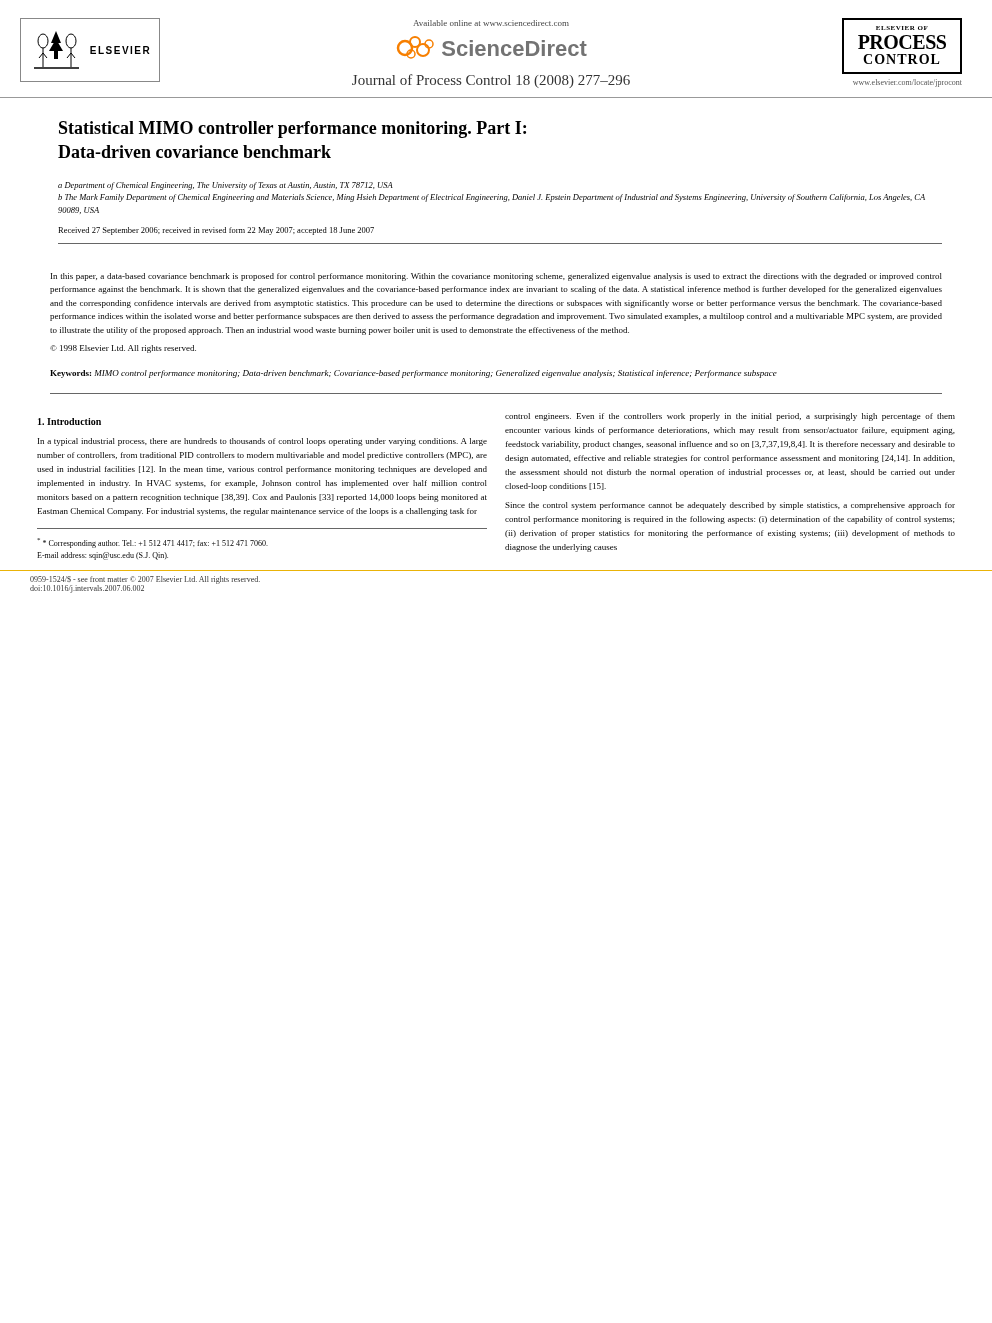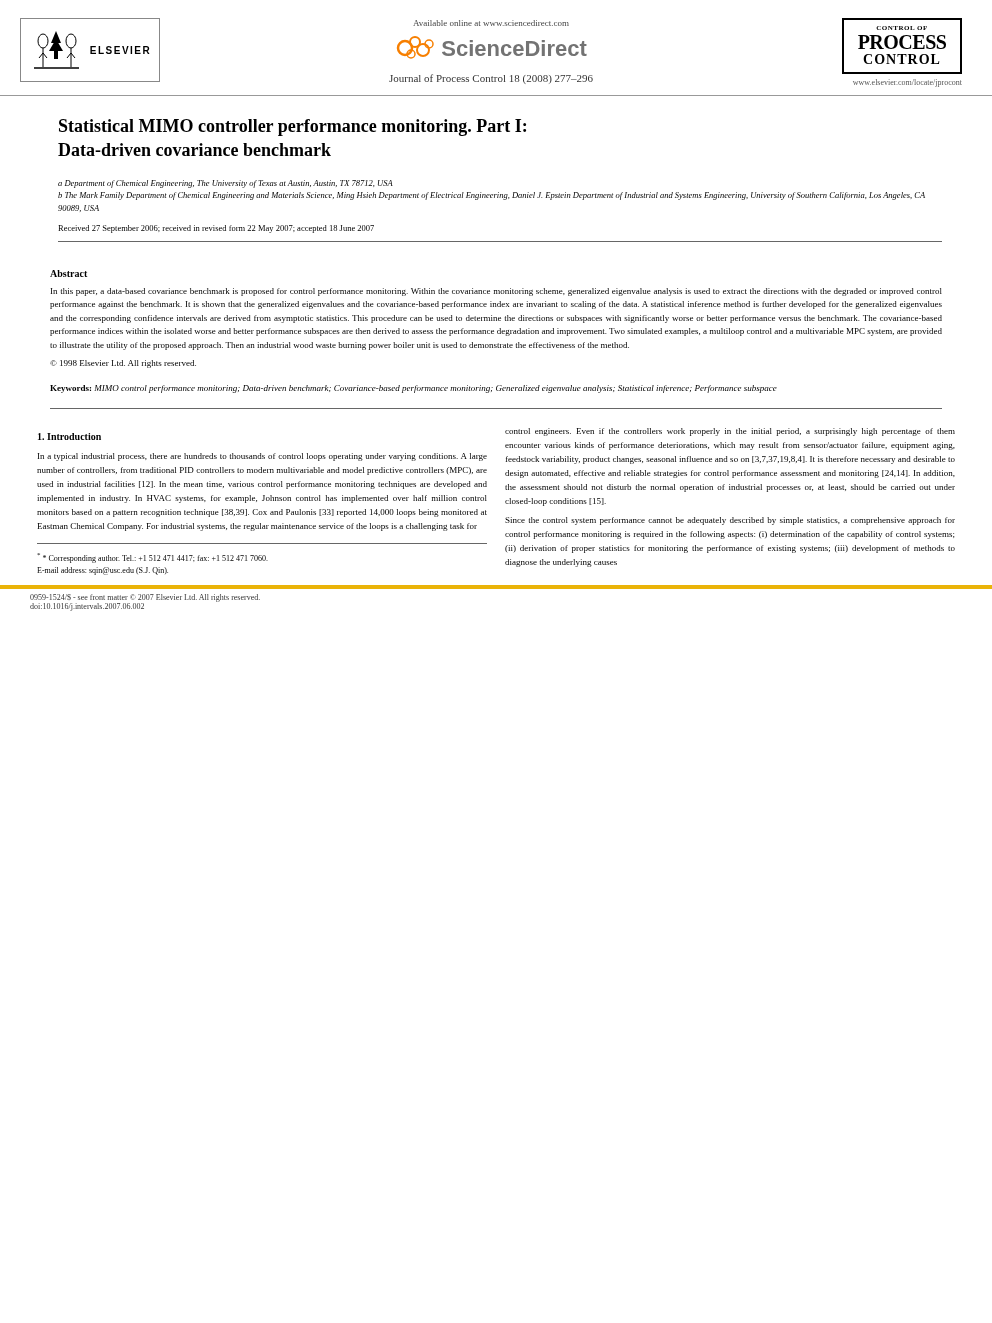--- a/index.html
+++ b/index.html
@@ -59,21 +59,21 @@
     }
 
     .sciencedirect-text {
       font-size: 22px;
       font-weight: bold;
       color: #737373;
       font-family: Arial, sans-serif;
     }
 
     .journal-name-header {
-      font-size: 11px;
+      font-size: 15px;
       color: #333;
       text-align: center;
     }
 
     .header-right {
       width: 130px;
       display: flex;
       flex-direction: column;
       align-items: flex-end;
     }
@@ -232,21 +232,21 @@
 
     .footnote-asterisk {
       vertical-align: super;
       font-size: 7px;
     }
 
     .doi-section {
       padding: 4px 30px 6px 30px;
       font-size: 8px;
       color: #333;
-      border-top: 4px solid #eab308;
+      border-top: 1px solid #eab308;
     }
 
     
     .elsevier-svg-box {
       border: 1.5px solid #888;
       display: flex;
       align-items: center;
       justify-content: center;
       padding: 4px 8px;
       gap: 6px;
@@ -301,21 +301,21 @@
             <circle cx="34" cy="12" r="4" fill="none" stroke="#f77f00" stroke-width="1.5"></circle>
           </svg>
         </div>
         <span class="sciencedirect-text">ScienceDirect</span>
       </div>
       <div class="journal-name-header">Journal of Process Control 18 (2008) 277–296</div>
     </div>
 
     <div class="header-right">
       <div class="journal-process-control-box">
-        <div class="jpc-journal-of">CONTROL OF</div>
+        <div class="jpc-journal-of">ELSEVIER OF</div>
         <div class="jpc-process">PROCESS</div>
         <div class="jpc-control">CONTROL</div>
       </div>
       <div class="elsevier-url">www.elsevier.com/locate/jprocont</div>
     </div>
   </div>
 
   <div class="title-section">
     <div class="paper-title">
       <span>Statistical MIMO controller performance monitoring. Part I:</span><br>
@@ -323,21 +323,20 @@
     </div>
     <div class="affiliations">
       <div>a Department of Chemical Engineering, The University of Texas at Austin, Austin, TX 78712, USA</div>
       <div>b The Mark Family Department of Chemical Engineering and Materials Science, Ming Hsieh Department of Electrical Engineering, Daniel J. Epstein Department of Industrial and Systems Engineering, University of Southern California, Los Angeles, CA 90089, USA</div>
     </div>
     <div class="received-dates">Received 27 September 2006; received in revised form 22 May 2007; accepted 18 June 2007</div>
     <hr class="title-divider">
   </div>
 
   <div class="abstract-section">
-    <div class="abstract-title">Abstract</div>
     <div class="abstract-text">
       <span>In this paper, a data-based covariance benchmark is proposed for control performance monitoring. Within the covariance monitoring scheme, generalized eigenvalue analysis is used to extract the directions with the degraded or improved control performance against the benchmark. It is shown that the generalized eigenvalues and the covariance-based performance index are invariant to scaling of the data. A statistical inference method is further developed for the generalized eigenvalues and the corresponding confidence intervals are derived from asymptotic statistics. This procedure can be used to determine the directions or subspaces with significantly worse or better performance versus the benchmark. The covariance-based performance indices within the isolated worse and better performance subspaces are then derived to assess the performance degradation and improvement. Two simulated examples, a multiloop control and a multivariable MPC system, are provided to illustrate the utility of the proposed approach. Then an industrial wood waste burning power boiler unit is used to demonstrate the effectiveness of the method.</span>
     </div>
     <div class="copyright-line">© 1998 Elsevier Ltd. All rights reserved.</div>
   </div>
 
   <div class="keywords-section">
     <div class="keywords-text">
       <span class="keywords-label">Keywords:</span>
       <span>MIMO control performance monitoring; Data-driven benchmark; Covariance-based performance monitoring; Generalized eigenvalue analysis; Statistical inference; Performance subspace</span>

